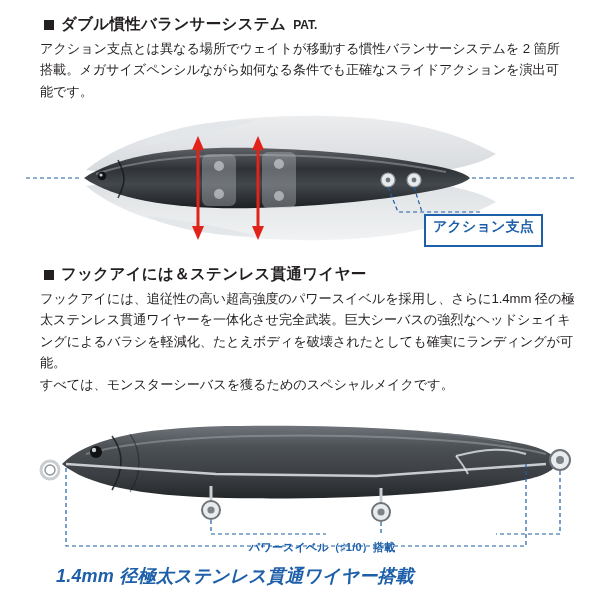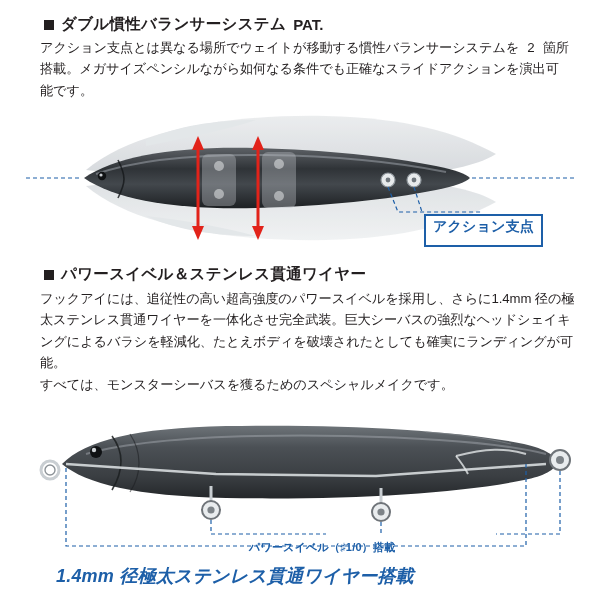--- a/index.html
+++ b/index.html
@@ -30,35 +30,35 @@
     letter-spacing: 0.3px;
   }
   .heading .sq {
     width: 10px;
     height: 10px;
     background: #231f20;
     margin-right: 7px;
     flex: none;
   }
   .heading .pat {
-    font-size: 15px;
+    font-size: 12px;
     font-weight: bold;
     margin-left: 7px;
     letter-spacing: 0;
   }
 
   .body-text {
     font-size: 13.2px;
     line-height: 1.62;
     letter-spacing: -0.1px;
   }
 
   
   #sec1-heading { position: absolute; left: 44px; top: 14px; }
-  #sec1-body { position: absolute; left: 40px; top: 38px; width: 530px; font-family: Liberation Mono, monospace; }
+  #sec1-body { position: absolute; left: 40px; top: 38px; width: 530px; }
 
   
   .fig1 {
     position: absolute;
     left: 26px;
     top: 108px;
     width: 550px;
     height: 140px;
   }
 
@@ -192,21 +192,21 @@
       <path d="M388,79 L396,104"></path>
       <line x1="0" y1="70" x2="56" y2="70"></line>
       <line x1="446" y1="70" x2="550" y2="70"></line>
     </g>
   </svg>
 
   <div id="callout-action">アクション支点</div>
 
   <div class="heading" id="sec2-heading">
     <span class="sq"></span>
-    <span>パワースイベル＆ステンレス貫通ワイヤー</span>
+    <span>フックアイには＆ステンレス貫通ワイヤー</span>
   </div>
 
   <div class="body-text" id="sec2-body" style="white-space: pre-line;">フックアイには、追従性の高い超高強度のパワースイベルを採用し、さらに1.4mm 径の極太ステンレス貫通ワイヤーを一体化させ完全武装。巨大シーバスの強烈なヘッドシェイキングによるバラシを軽減化、たとえボディを破壊されたとしても確実にランディングが可能。
 すべては、モンスターシーバスを獲るためのスペシャルメイクです。</div>
 
   <svg class="fig2" viewBox="0 0 555 150">
     <defs>
       <linearGradient id="sideGrad" x1="0" y1="0" x2="0" y2="1">
         <stop offset="0%" stop-color="#6e7479"></stop>
         <stop offset="30%" stop-color="#4b5055"></stop>

